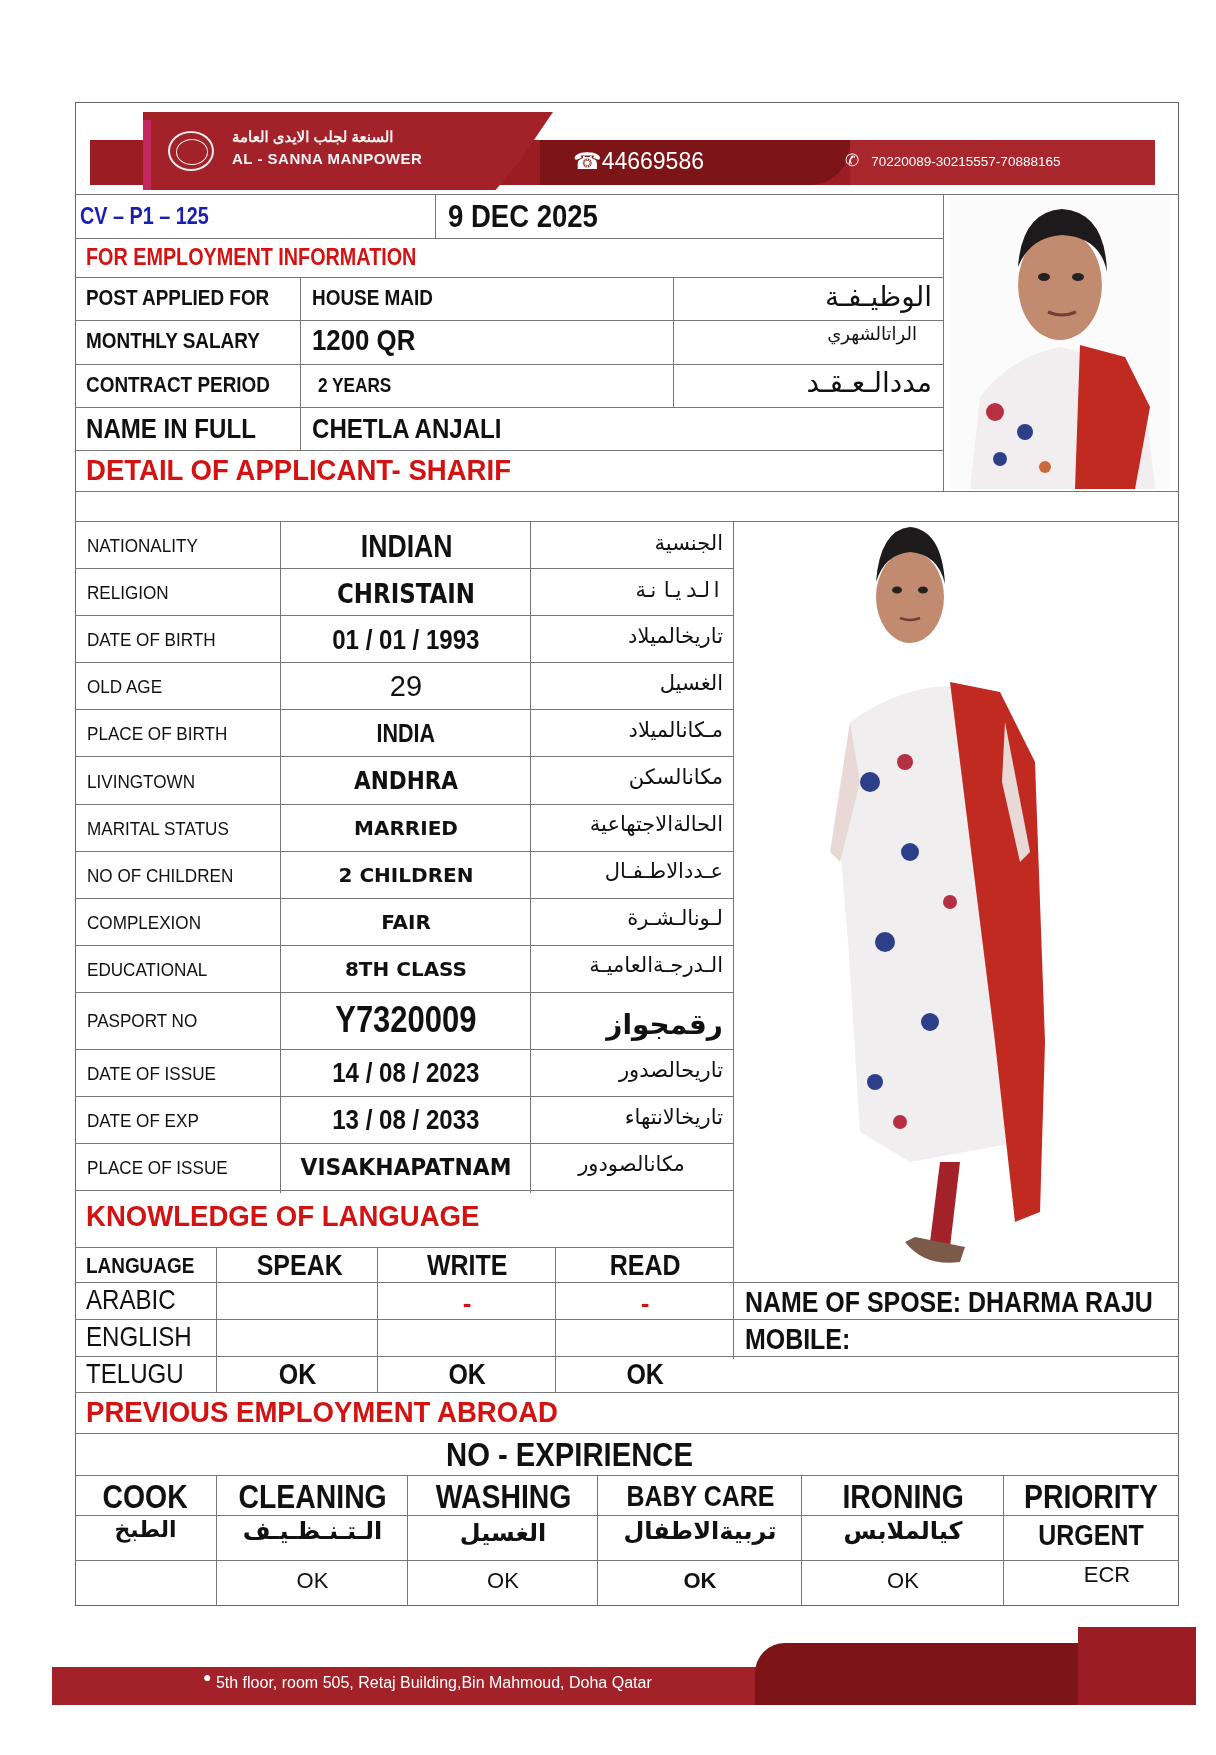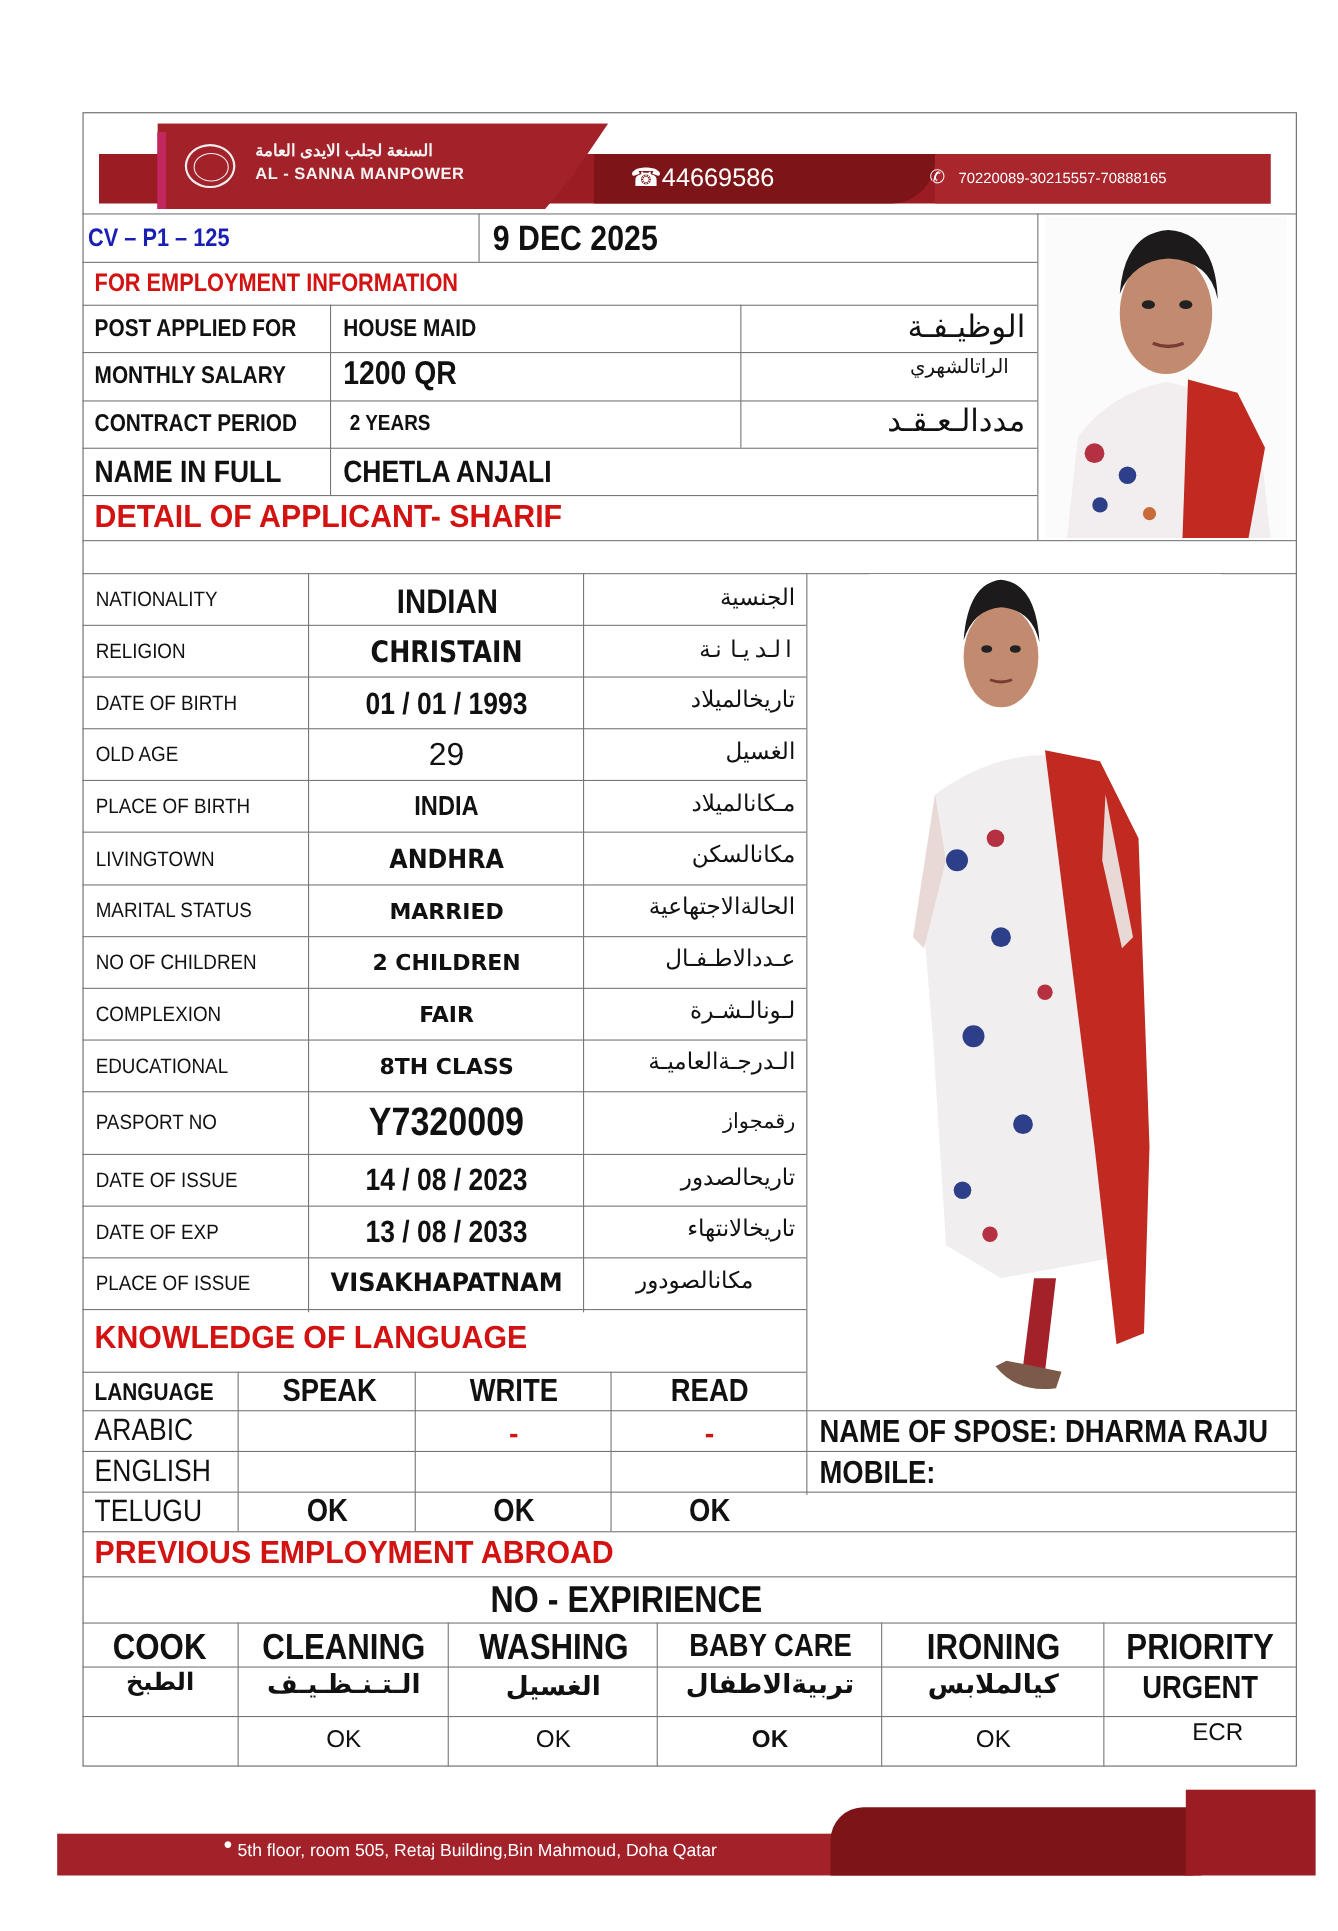--- a/index.html
+++ b/index.html
@@ -174,21 +174,21 @@
   <div class="abs t ar" style="left:540px;top:906px;width:183px;font-size:21px;">لـونالـشـرة</div>
 </div>
 <div>
   <div class="abs t detail-l" style="left:87px;top:959px;">EDUCATIONAL</div>
   <div class="abs t detail-v" style="left:282px;top:957px;width:248px;font-size:20px;font-family:'DejaVu Sans',sans-serif;">8TH CLASS</div>
   <div class="abs t ar" style="left:540px;top:953px;width:183px;font-size:21px;">الـدرجـةالعاميـة</div>
 </div>
 <div>
   <div class="abs t detail-l" style="left:87px;top:1010px;">PASPORT NO</div>
   <div class="abs t detail-v lbl" style="left:282px;top:999px;width:288px;font-size:36px;">Y7320009</div>
-  <div class="abs t ar" style="left:540px;top:1008px;width:183px;font-size:19px;">رقمجواز</div>
+  <div class="abs t ar" style="left:540px;top:1008px;width:183px;font-size:28px;font-weight:bold;">رقمجواز</div>
 </div>
 <div>
   <div class="abs t detail-l" style="left:87px;top:1063px;">DATE OF ISSUE</div>
   <div class="abs t detail-v lbl" style="left:282px;top:1057px;width:288px;font-size:28px;">14 / 08 / 2023</div>
   <div class="abs t ar" style="left:540px;top:1058px;width:183px;font-size:21px;">تاريحالصدور</div>
 </div>
 <div>
   <div class="abs t detail-l" style="left:87px;top:1110px;">DATE OF EXP</div>
   <div class="abs t detail-v lbl" style="left:282px;top:1104px;width:288px;font-size:28px;">13 / 08 / 2033</div>
   <div class="abs t ar" style="left:540px;top:1105px;width:183px;font-size:21px;">تاريخالانتهاء</div>

